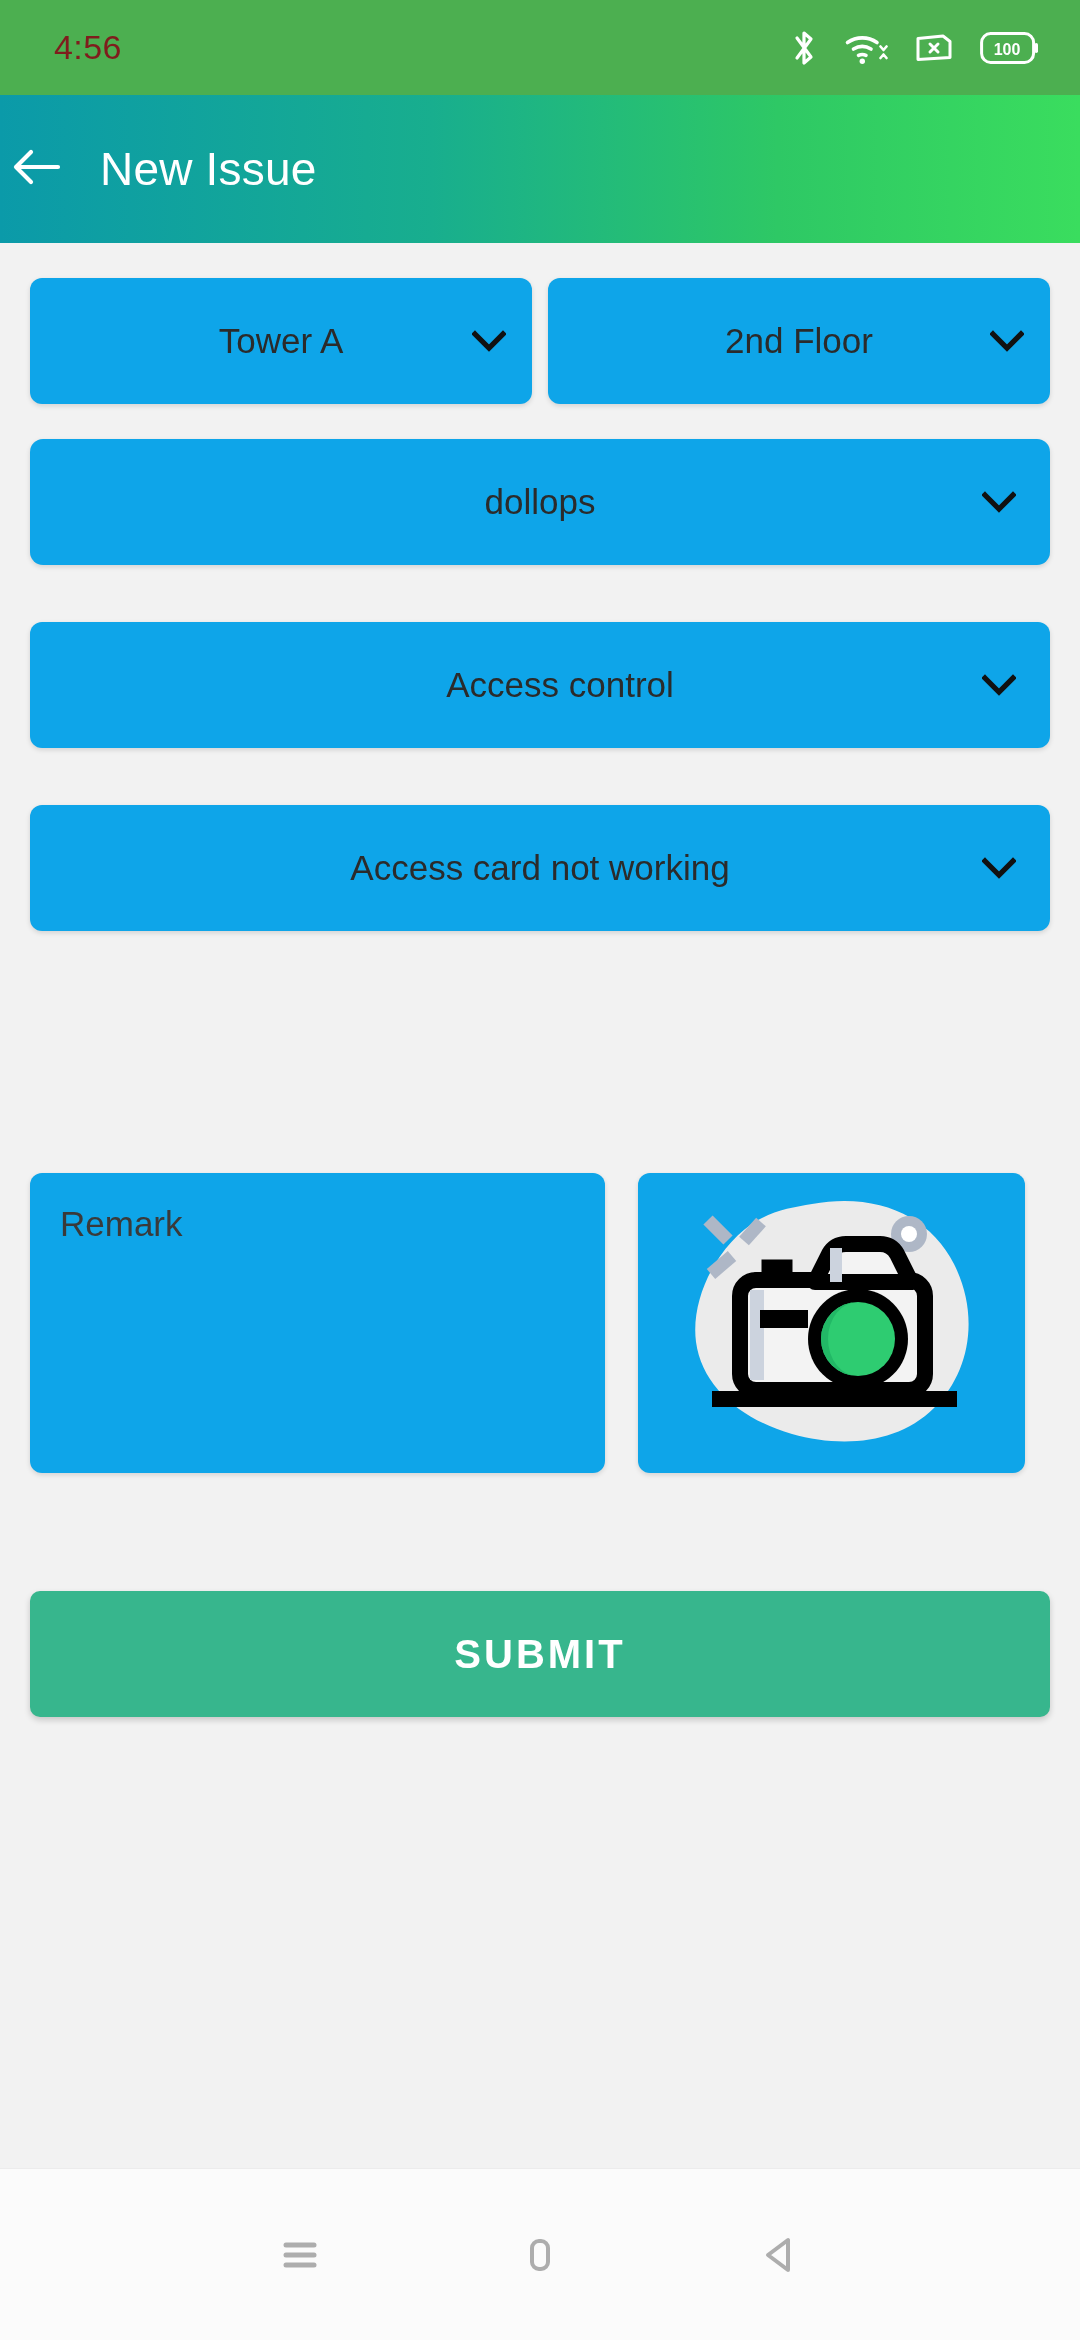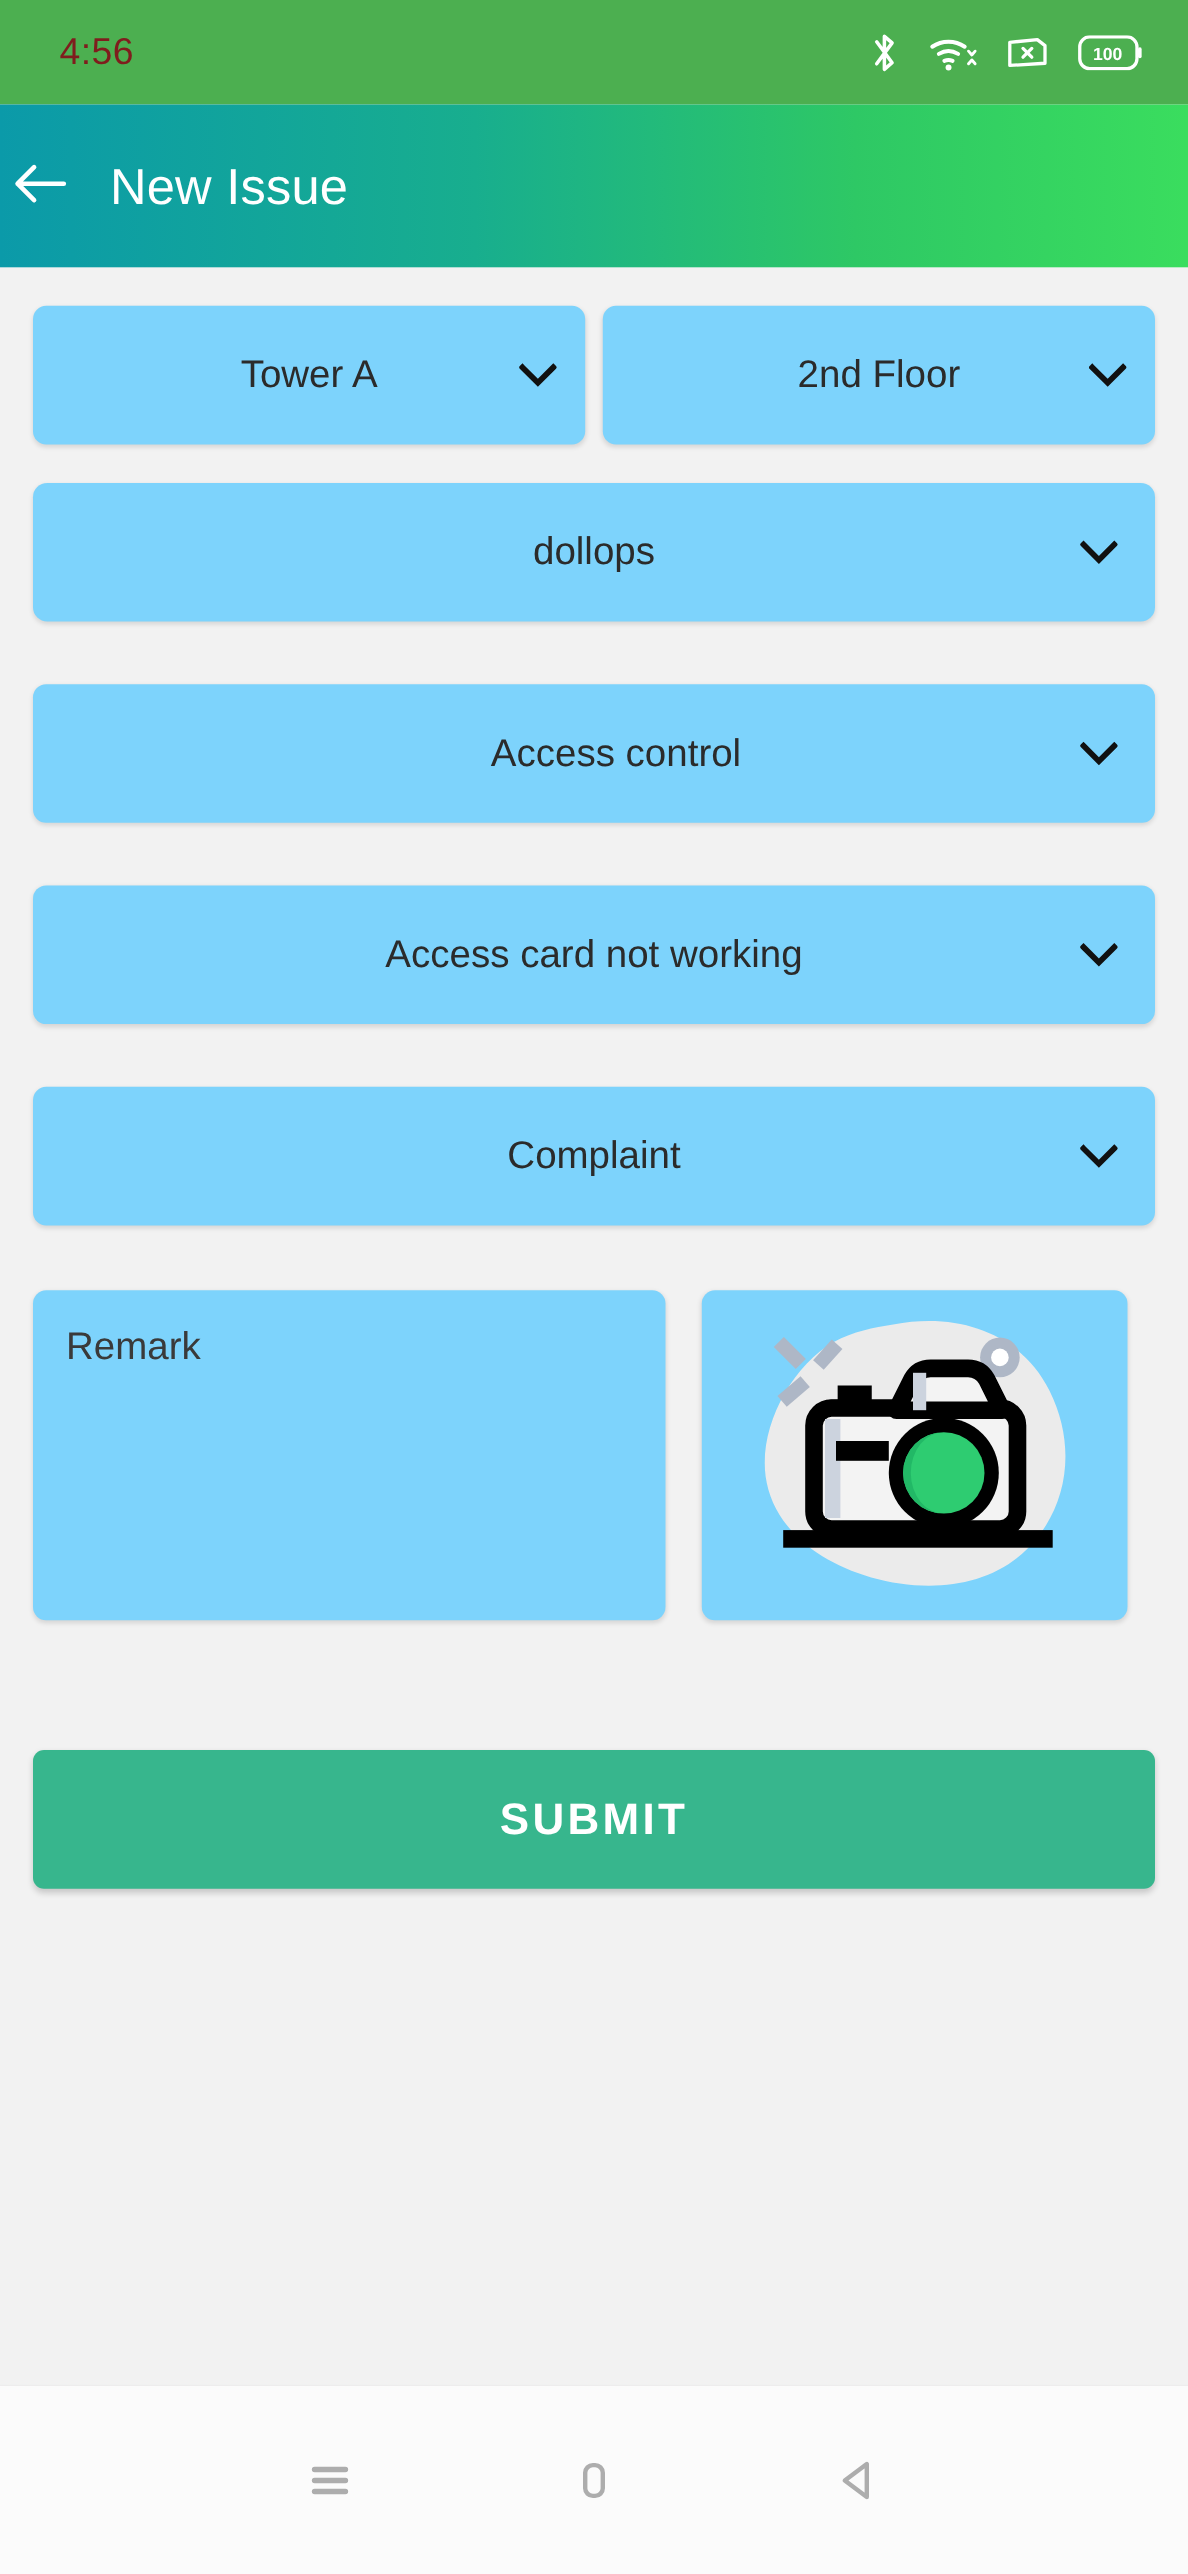--- a/index.html
+++ b/index.html
@@ -34,21 +34,21 @@
   }
   .appbar-title {
     color:#ffffff; font-size:46px; font-weight:400; margin-left:28px;
     letter-spacing:.2px; white-space:nowrap;
   }
 
   
   .body { position:absolute; top:243px; left:0; width:1080px; height:1925px; }
 
   .card {
-    background:#7dd3fc;
+    background:#0ea5e9;
     border-radius:12px;
     box-shadow:0 2px 5px rgba(0,0,0,0.13);
   }
 
   .row-two {
     position:absolute; top:35px; left:30px; width:1020px;
     display:flex; gap:16px;
   }
   .row-two .select-card { width:502px; }
 
@@ -221,28 +221,20 @@
 
     <div class="card select-card full-card full-3">
       <div class="select-label">Access card not working</div>
       <span class="chev">
         <svg width="34" height="22" viewBox="0 0 34 22">
           <path d="M3 4 L17 18 L31 4" fill="none" stroke="#111111" stroke-width="5.2" stroke-linecap="square" stroke-linejoin="miter"></path>
         </svg>
       </span>
     </div>
 
-    <div class="card select-card full-card full-4">
-      <div class="select-label">Complaint</div>
-      <span class="chev">
-        <svg width="34" height="22" viewBox="0 0 34 22">
-          <path d="M3 4 L17 18 L31 4" fill="none" stroke="#111111" stroke-width="5.2" stroke-linecap="square" stroke-linejoin="miter"></path>
-        </svg>
-      </span>
-    </div>
 
     <div class="remark-camera">
 
       <div class="card remark-box">
         <div class="remark-placeholder">Remark</div>
       </div>
 
       <div class="card camera-box">
         <span>
           <svg width="340" height="270" viewBox="0 0 340 270">

